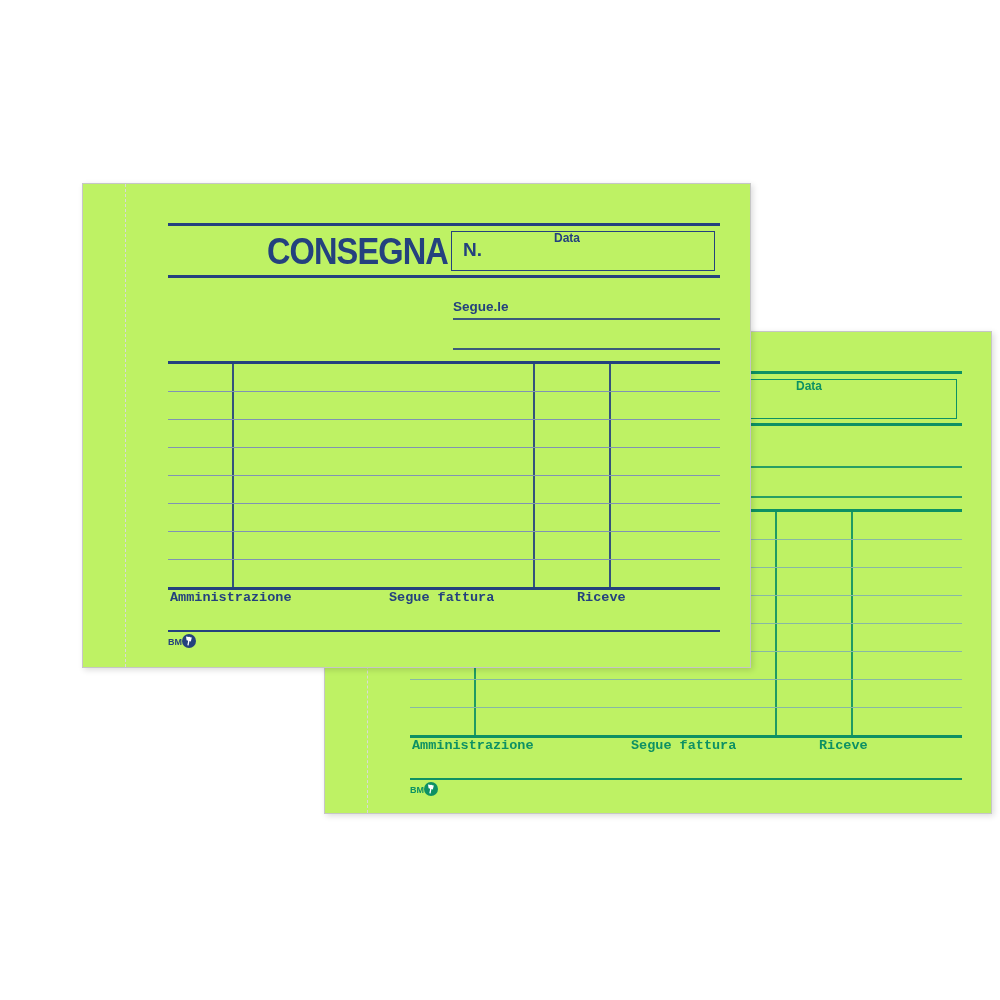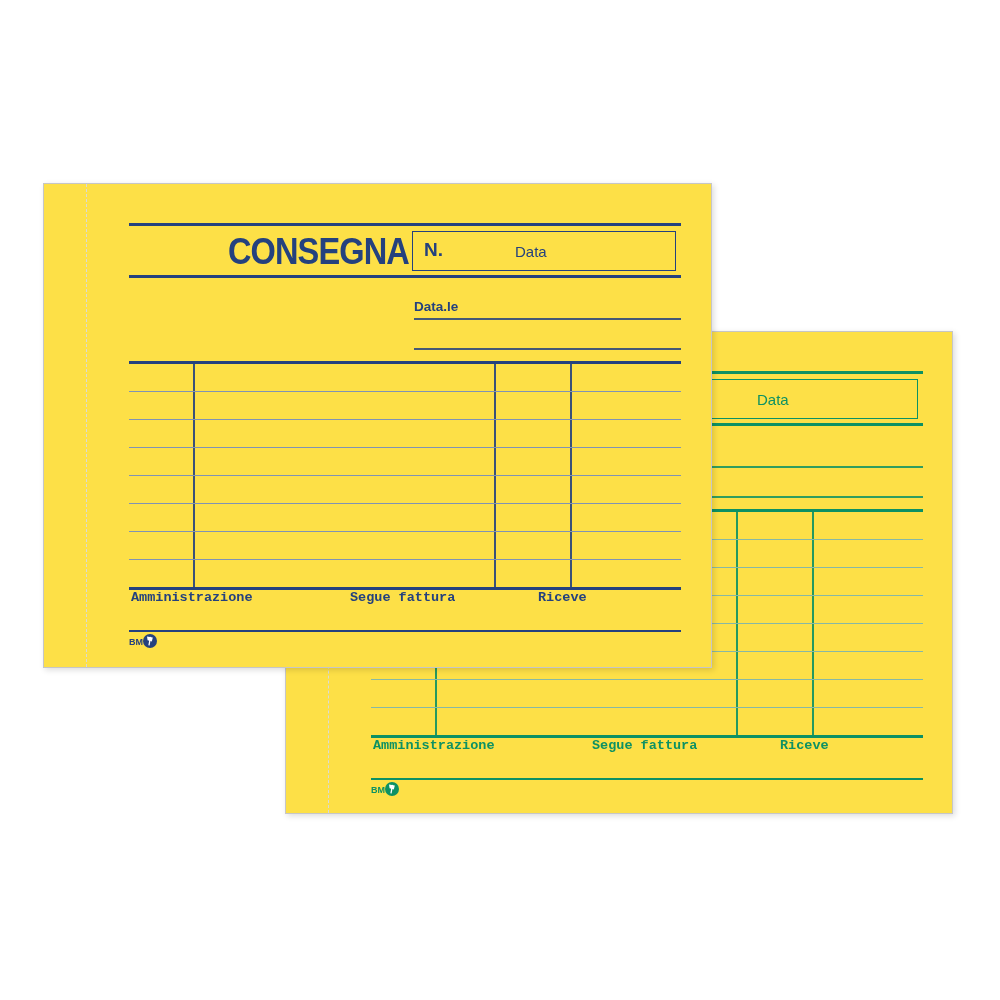--- a/index.html
+++ b/index.html
@@ -1,40 +1,40 @@
 <!DOCTYPE html>
 <html><head>
 <meta charset="utf-8">
 <style>
   html,body{margin:0;padding:0;background:#ffffff;}
   #canvas{position:relative;width:1000px;height:1000px;background:#ffffff;overflow:hidden;
           font-family:"Liberation Sans", sans-serif;}
 
-  .sheet{position:absolute;background:#fde047;border:1px solid #c6c6c6;
-         box-shadow:2px 2px 6px rgba(0,0,0,0.14);box-sizing:border-box;}
+  .sheet{position:absolute;background:#bef264;border:1px solid #c6c6c6;
+         box-shadow:2px 2px 6px rgba(0,0,0,0.14);box-sizing:border-box;margin-left:39px;}
   .sheet-front{--ink:#24417e;--thin:#8093b4;left:43px;top:183px;width:669px;height:485px;z-index:2;}
   .sheet-back {--ink:#0d9163;--thin:#87b8a5;left:285px;top:331px;width:668px;height:483px;z-index:1;}
 
   .perf{position:absolute;left:42px;top:0;height:100%;width:0;border-left:1px dashed #d9d9d9;}
 
   .rule{position:absolute;left:85px;width:552px;height:3px;background:var(--ink);}
   .r-top{top:39px;}
   .r-hdr-bottom{top:91px;}
   .r-table-top{top:177px;}
   .r-table-bottom{top:403px;}
   .r-footer{top:446px;height:2px;}
 
   .title{position:absolute;left:85px;top:49px;width:280px;text-align:right;
          font-size:37px;font-weight:bold;letter-spacing:-1px;line-height:1;
          color:var(--ink);transform:scaleX(.88);transform-origin:right;}
 
   .numbox{position:absolute;left:368px;top:47px;width:264px;height:40px;
           border:1px solid var(--ink);box-sizing:border-box;}
   .n-label{position:absolute;left:11px;top:8px;font-size:19px;font-weight:600;color:var(--ink);line-height:1;}
-  .d-label{position:absolute;left:102px;top:12px;font-size:15px;font-weight:400;color:var(--ink);line-height:1;}
+  .d-label{position:absolute;left:102px;top:0;font-size:12px;font-weight:700;color:var(--ink);line-height:1;}
 
   .spett{position:absolute;left:370px;top:116px;font-size:13.5px;font-weight:600;color:var(--ink);line-height:1;}
   .uline{position:absolute;left:370px;width:267px;height:2px;background:var(--ink);opacity:.85;}
   .u1{top:134px;}
   .u2{top:164px;}
 
   .vline{position:absolute;top:178px;height:227px;width:2px;background:var(--ink);opacity:.9;}
   .v1{left:149px;} .v2{left:450px;} .v3{left:526px;}
   .rowline{position:absolute;left:85px;width:552px;height:1px;background:var(--thin);}
 
@@ -91,21 +91,21 @@
     <div class="perf"></div>
 
     <div class="rule r-top"></div>
     <div class="title">CONSEGNA</div>
     <div class="numbox">
       <span class="n-label">N.</span>
       <span class="d-label">Data</span>
     </div>
     <div class="rule r-hdr-bottom"></div>
 
-    <span class="spett">Data.le</span>
+    <span class="spett">Segue.le</span>
     <div class="uline u1"></div>
     <div class="uline u2"></div>
 
     <div class="rule r-table-top"></div>
     <div class="vline v1"></div>
     <div class="vline v2"></div>
     <div class="vline v3"></div>
     <div class="rowline" style="top:207px"></div>
     <div class="rowline" style="top:235px"></div>
     <div class="rowline" style="top:263px"></div>

